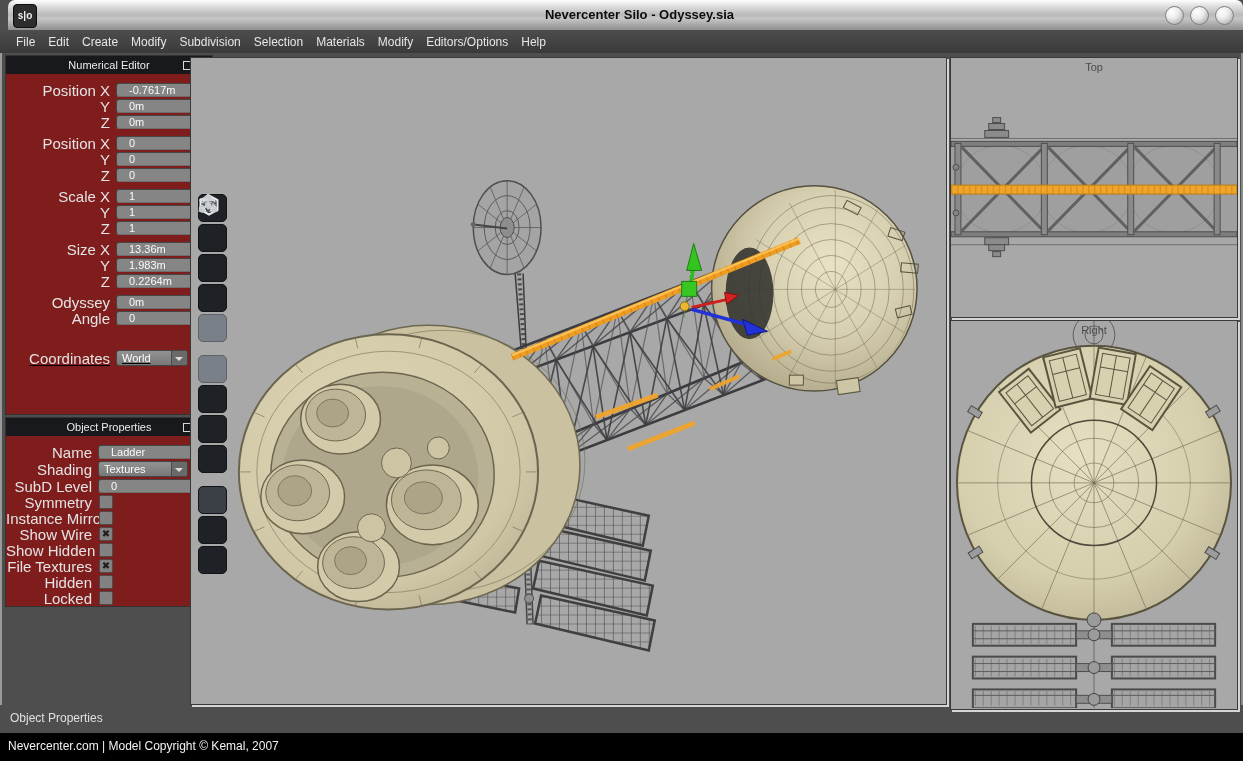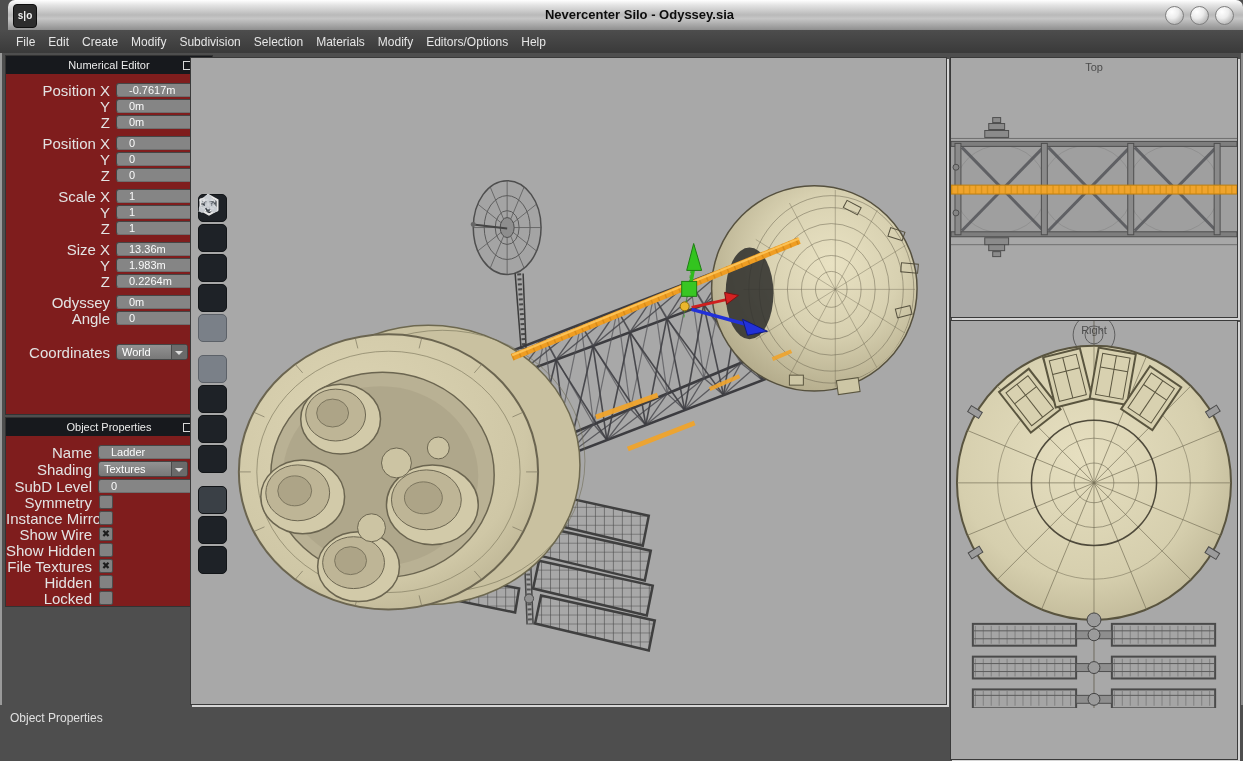--- a/index.html
+++ b/index.html
@@ -166,21 +166,21 @@
           </div>
           <div class="prow gap">
             <label>Odyssey</label>
             <input class="field" value="0m" style="">
           </div>
           <div class="prow">
             <label>Angle</label>
             <input class="field" value="0" style="">
           </div>
         </div>
-      <div class="prow" style="margin-top:18px;">
+      <div class="prow" style="margin-top:24px;text-decoration:underline;">
         <label>Coordinates</label>
         <div class="dropdown">
           <span>World</span>
           <span class="arrow"></span>
         </div>
       </div>
     </div>
 
     <div class="panel op" style="top:364px;height:190px;">
       <div class="panel-title">
@@ -657,21 +657,21 @@
           <rect x="42" y="60" width="8" height="5"></rect>
           <rect x="34" y="181" width="24" height="7"></rect>
             <rect x="38" y="188" width="16" height="6"></rect>
           <rect x="42" y="195" width="8" height="5"></rect>
         </g>
         <circle cx="5" cy="110" r="3" fill="#858585" stroke="#4e4e4e"></circle>
         <circle cx="5" cy="156" r="3" fill="#858585" stroke="#4e4e4e"></circle>
       </svg>
     </div>
 
-    <div class="viewport" style="left:950px;top:267px;width:288px;height:440px;">
+    <div class="viewport" style="left:950px;top:267px;width:288px;height:390px;">
       <div class="vp-label">Right</div>
       <svg viewBox="0 0 288 390">
         <defs>
           <radialGradient id="rg" cx="45%" cy="40%" r="75%">
             <stop offset="0%" stop-color="#e6dfc0"></stop>
               <stop offset="60%" stop-color="#d6cfae"></stop>
             <stop offset="100%" stop-color="#b3ab8b"></stop>
           </radialGradient>
         </defs>
         <line x1="144" y1="0" x2="144" y2="390" stroke="#55503e" opacity=".7"></line>
@@ -768,13 +768,14 @@
             <rect x="126" y="377" width="36" height="8" fill="#8e8e8e" stroke="#4e4e4e"></rect>
             <circle cx="144" cy="381" r="6" fill="#9b9b9b" stroke="#444"></circle>
           </g>
           <circle cx="144" cy="301" r="7" fill="#9b9b9b" stroke="#444"></circle>
         </g>
       </svg>
     </div>
 
   </div>
 
+  <div class="footer">Nevercenter.com | Model Copyright © Kemal, 2007</div>
 </div>
 
 </body></html>

